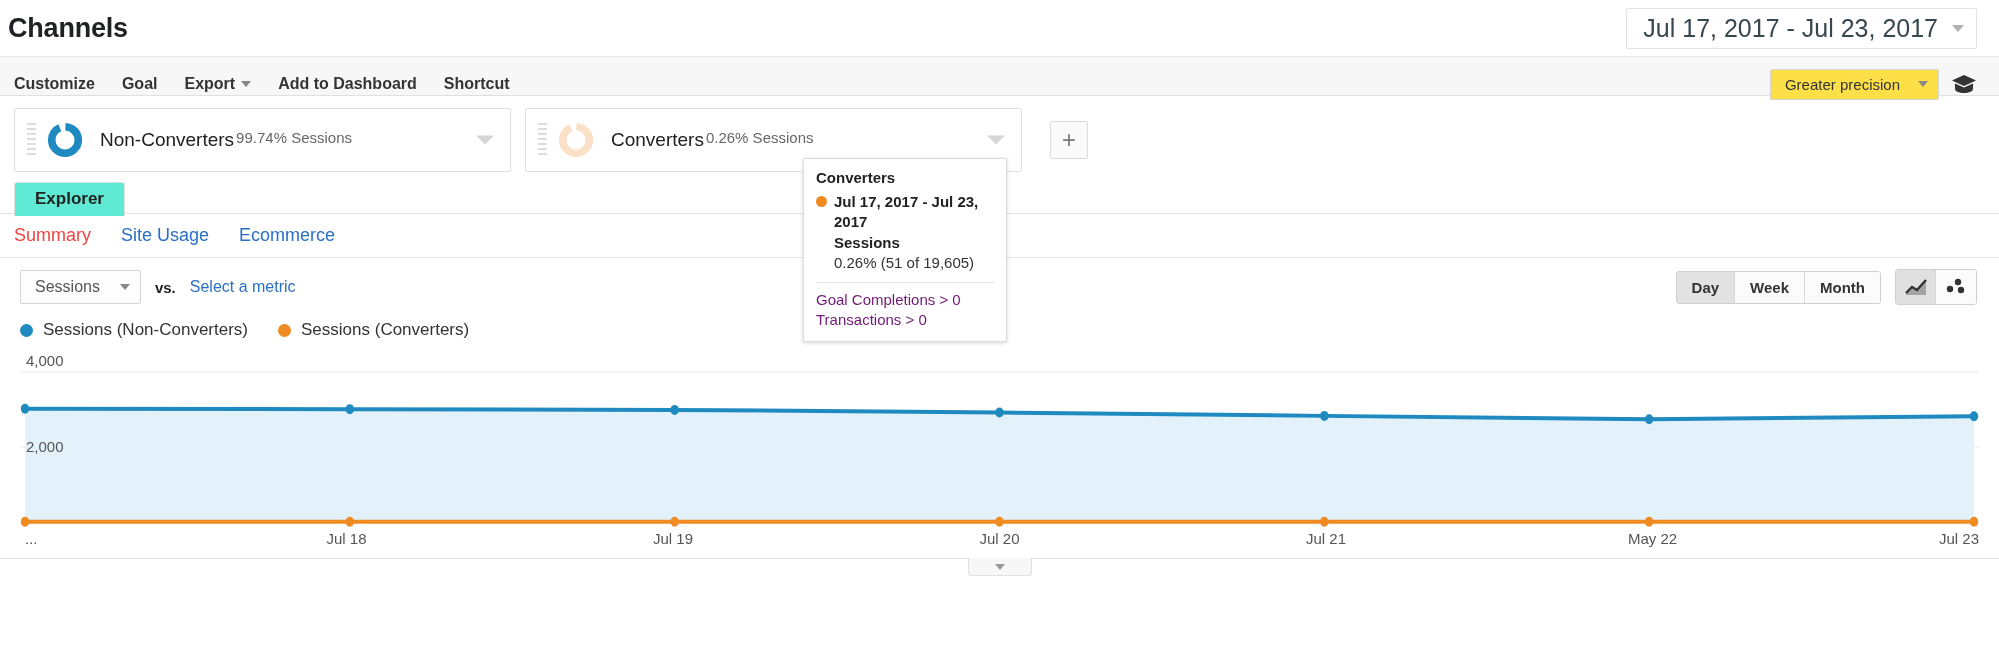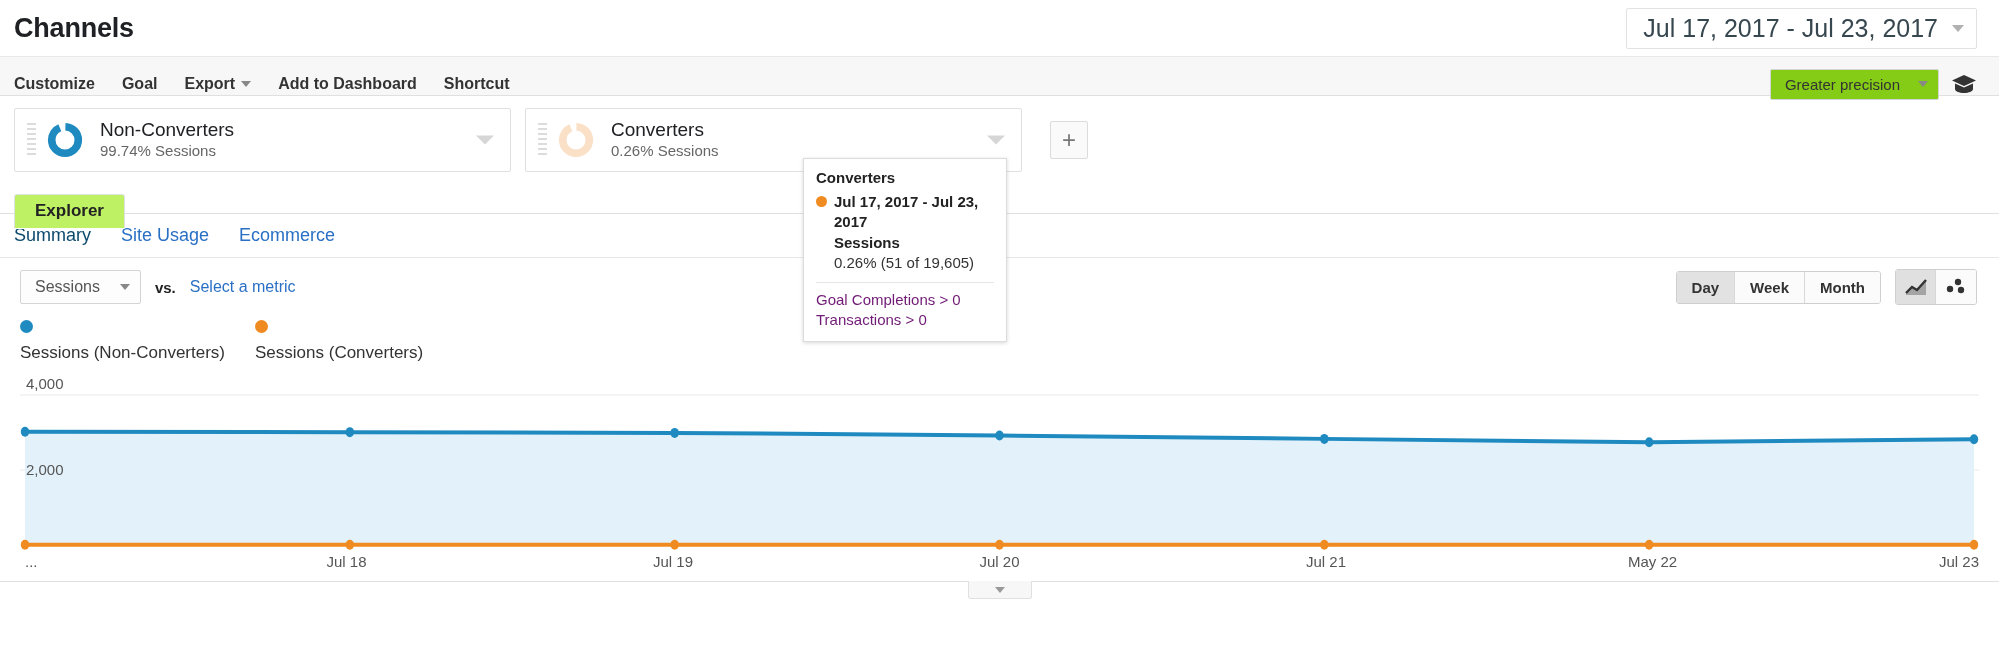--- a/index.html
+++ b/index.html
@@ -13,21 +13,21 @@
     overflow: hidden;
     position: relative;
   }
 
   
   .header {
     height: 56px;
     display: flex;
     align-items: center;
     justify-content: space-between;
-    padding: 0 22px 0 14px;
+    padding: 0 22px 0 8px;
     background: #fff;
   }
   .page-title {
     font-size: 27px;
     font-weight: bold;
     color: #202124;
     letter-spacing: -0.2px;
   }
   .daterange {
     display: flex;
@@ -77,21 +77,21 @@
     width: 0; height: 0;
     border-left: 5px solid transparent;
     border-right: 5px solid transparent;
     border-top: 6px solid #888;
   }
   .toolbar-right { display: flex; align-items: center; gap: 12px; }
   .sampling-note { font-size: 15px; color: #555; white-space: nowrap; }
   .link { color: #2970c4; cursor: pointer; }
   .precision-select {
     border: 1px solid #d4d4d4;
-    background: #84cc16;
+    background: #fde047;
     border-radius: 2px;
     padding: 6px 10px 6px 14px;
     font-size: 15px;
     color: #333;
     display: flex;
     align-items: center;
     gap: 18px;
     cursor: pointer;
     white-space: nowrap;
   }
@@ -120,21 +120,21 @@
   .seg-card.faded .seg-name,
   .seg-card.faded .seg-sub { opacity: 1; }
   .grip {
     width: 9px;
     height: 34px;
     background-image: repeating-linear-gradient(
       to bottom, #dcdcdc 0px, #dcdcdc 2px, transparent 2px, transparent 5px);
     margin-right: 10px;
   }
   .donut { width: 38px; height: 38px; margin-right: 16px; flex: none; }
-  .seg-text { display: flex; flex-direction: column; justify-content: space-between; gap: 2px; }
+  .seg-text { display: flex; flex-direction: row; justify-content: space-between; gap: 2px; }
   .seg-name { font-size: 19px; color: #202124; line-height: 1.1; }
   .seg-sub { font-size: 15px; color: #666; line-height: 1.1; }
   .seg-chevron {
     position: absolute;
     right: 16px;
     top: 50%;
     transform: translateY(-50%);
     width: 0; height: 0;
     border-left: 9px solid transparent;
     border-right: 9px solid transparent;
@@ -160,42 +160,42 @@
     height: 32px;
     border-bottom: 1px solid #e0e0e0;
     display: flex;
     align-items: flex-end;
     padding-left: 14px;
     background: #fff;
   }
   .tab {
     border: 1px solid #e0e0e0;
     border-bottom: 1px solid #fff;
-    background: #bef264;
+    background: #5eead4;
     padding: 6px 20px 7px 20px;
     font-size: 17px;
     font-weight: bold;
     color: #222;
     border-radius: 3px 3px 0 0;
     position: relative;
-    top: 16px;
+    top: 4px;
     cursor: pointer;
   }
 
   .subtabs {
     height: 44px;
     display: flex;
     align-items: center;
     gap: 30px;
     padding-left: 14px;
     border-bottom: 1px solid #e6e6e6;
     background: #fff;
   }
   .subtab { font-size: 18px; color: #2970c4; cursor: pointer; }
-  .subtab.active { color: #0c4a6e; cursor: default; }
+  .subtab.active { color: #ef4444; cursor: default; }
 
   
   .metricrow {
     height: 58px;
     display: flex;
     align-items: center;
     padding: 0 22px 0 20px;
     background: #fff;
     justify-content: space-between;
   }
@@ -240,21 +240,21 @@
   .icon-btn:last-child { border-right: none; }
   .icon-btn.active { background: #e0e0e0; }
 
   
   .legend {
     display: flex;
     align-items: center;
     gap: 30px;
     padding: 4px 0 10px 20px;
   }
-  .legend-item { display: flex; align-items: flex-start; gap: 10px; cursor: pointer; flex-direction: column; }
+  .legend-item { display: flex; align-items: center; gap: 10px; cursor: pointer; }
   .legend-dot { width: 13px; height: 13px; border-radius: 50%; }
   .legend-label { font-size: 17px; color: #333; }
 
   
   .chart-wrap {
     position: relative;
     margin: 0 20px 0 20px;
     height: 180px;
   }
   .chart-svg { display: block; width: 100%; height: 180px; }

